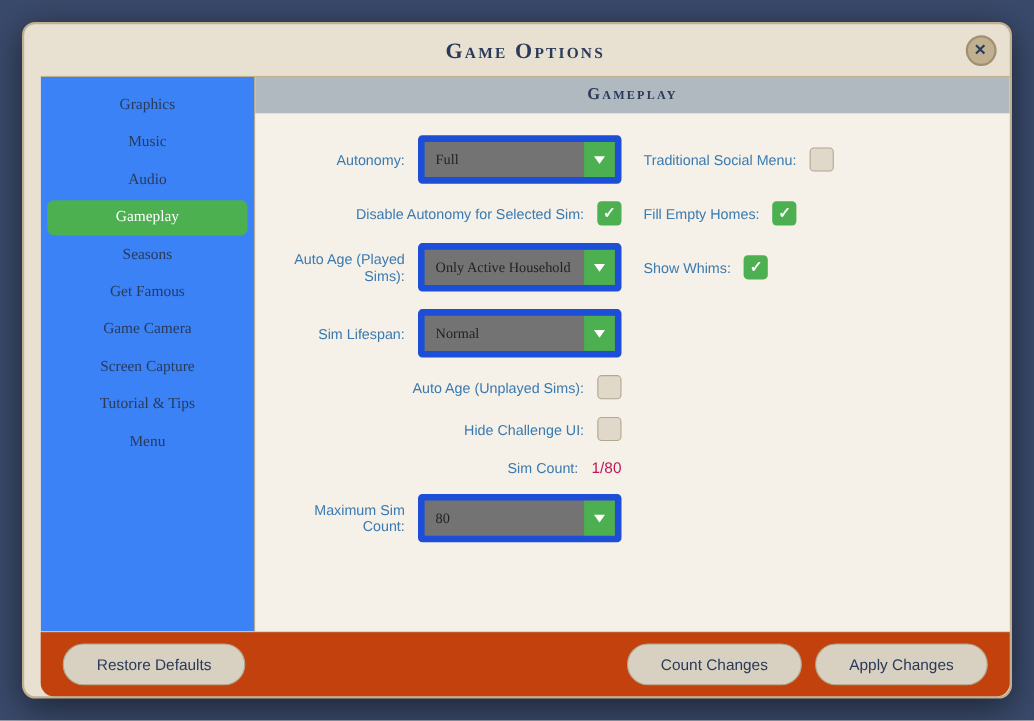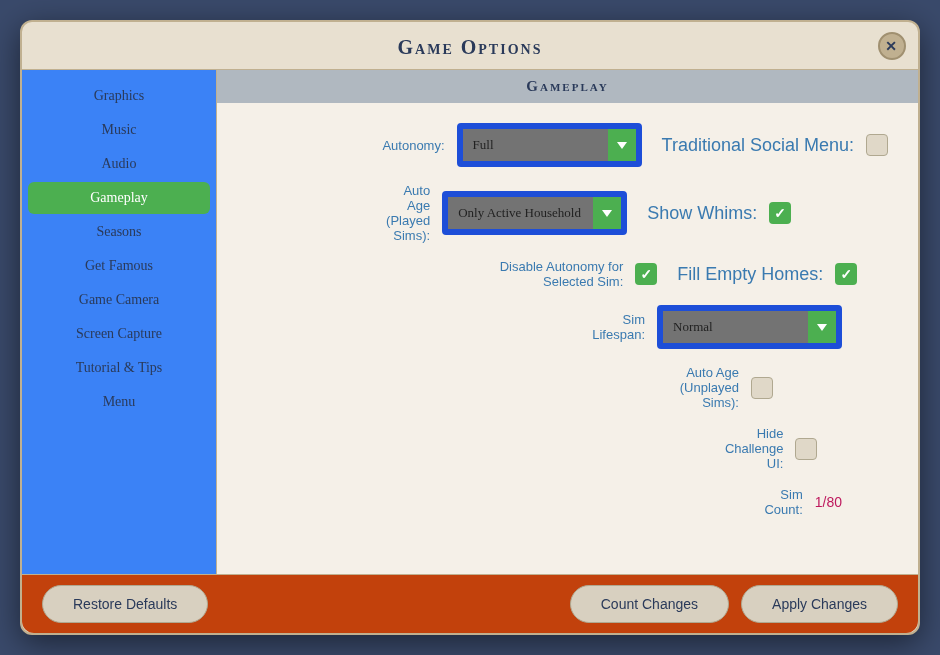--- a/index.html
+++ b/index.html
@@ -16,20 +16,21 @@
     .dialog {
       width: 900px;
       height: 615px;
       background: #e8e0d0;
       border-radius: 12px;
       border: 2px solid #c0b090;
       display: flex;
       flex-direction: column;
       position: relative;
       box-shadow: 0 8px 32px rgba(0,0,0,0.5);
+      padding-left: 15px;
     }
     .dialog-header {
       text-align: center;
       padding: 14px 0 10px;
       font-size: 20px;
       font-variant: small-caps;
       font-weight: bold;
       color: #2a3a5a;
       letter-spacing: 2px;
       border-bottom: 1px solid #c0b090;
@@ -97,21 +98,20 @@
       color: #2a3a5a;
       letter-spacing: 2px;
     }
     .settings-area {
       flex: 1;
       padding: 20px 30px;
       display: flex;
       flex-direction: column;
       gap: 16px;
       overflow-y: auto;
-      align-items: flex-end;
     }
     .settings-row {
       display: flex;
       align-items: center;
       gap: 20px;
     }
     .settings-col-left {
       flex: 1;
       display: flex;
       align-items: center;
@@ -125,21 +125,21 @@
       justify-content: flex-start;
       gap: 12px;
     }
     .setting-label {
       font-size: 13px;
       color: #3a7ab0;
       text-align: right;
       font-family: 'Trebuchet MS', sans-serif;
     }
     .setting-value {
-      font-size: 18px;
+      font-size: 13px;
       color: #3a7ab0;
       text-align: left;
       font-family: 'Trebuchet MS', sans-serif;
     }
     .dropdown-wrapper {
       display: flex;
       align-items: center;
       background: #737373;
       border: 6px solid #1d4ed8;
       border-radius: 4px;
@@ -264,47 +264,47 @@
             </div>
           </div>
           <div class="settings-col-right">
             <span class="setting-value">Traditional Social Menu:</span>
             <div class="checkbox-empty"></div>
           </div>
         </div>
 
         <div class="settings-row">
           <div class="settings-col-left">
+            <span class="setting-label">Disable Autonomy for Selected Sim:</span>
+            <div class="checkbox-green"></div>
+          </div>
+          <div class="settings-col-right">
+            <span class="setting-value">Fill Empty Homes:</span>
+            <div class="checkbox-green"></div>
+          </div>
+        </div>
+
+        <div class="settings-row">
+          <div class="settings-col-left">
             <span class="setting-label">Auto Age (Played Sims):</span>
             <div class="dropdown-wrapper">
               <span class="dropdown-text">Only Active Household</span>
               <div class="dropdown-btn">
                 <div class="dropdown-btn-arrow"></div>
               </div>
             </div>
           </div>
           <div class="settings-col-right">
             <span class="setting-value">Show Whims:</span>
             <div class="checkbox-green"></div>
           </div>
         </div>
 
         <div class="settings-row">
           <div class="settings-col-left">
-            <span class="setting-label">Disable Autonomy for Selected Sim:</span>
-            <div class="checkbox-green"></div>
-          </div>
-          <div class="settings-col-right">
-            <span class="setting-value">Fill Empty Homes:</span>
-            <div class="checkbox-green"></div>
-          </div>
-        </div>
-
-        <div class="settings-row">
-          <div class="settings-col-left">
             <span class="setting-label">Sim Lifespan:</span>
             <div class="dropdown-wrapper">
               <span class="dropdown-text">Normal</span>
               <div class="dropdown-btn">
                 <div class="dropdown-btn-arrow"></div>
               </div>
             </div>
           </div>
           <div class="settings-col-right"></div>
         </div>
@@ -326,20 +326,32 @@
         </div>
 
         <div class="settings-row">
           <div class="settings-col-left">
             <span class="setting-label">Sim Count:</span>
             <span class="sim-count-value">1/80</span>
           </div>
           <div class="settings-col-right"></div>
         </div>
 
+        <div class="settings-row">
+          <div class="settings-col-left">
+            <span class="setting-label">Maximum Sim Count:</span>
+            <div class="dropdown-wrapper">
+              <span class="dropdown-text">80</span>
+              <div class="dropdown-btn">
+                <div class="dropdown-btn-arrow"></div>
+              </div>
+            </div>
+          </div>
+          <div class="settings-col-right"></div>
+        </div>
 
       </div>
     </div>
   </div>
 
   <div class="dialog-footer">
     <button class="footer-btn">Restore Defaults</button>
     <div class="footer-right">
       <button class="footer-btn">Count Changes</button>
       <button class="footer-btn">Apply Changes</button>

